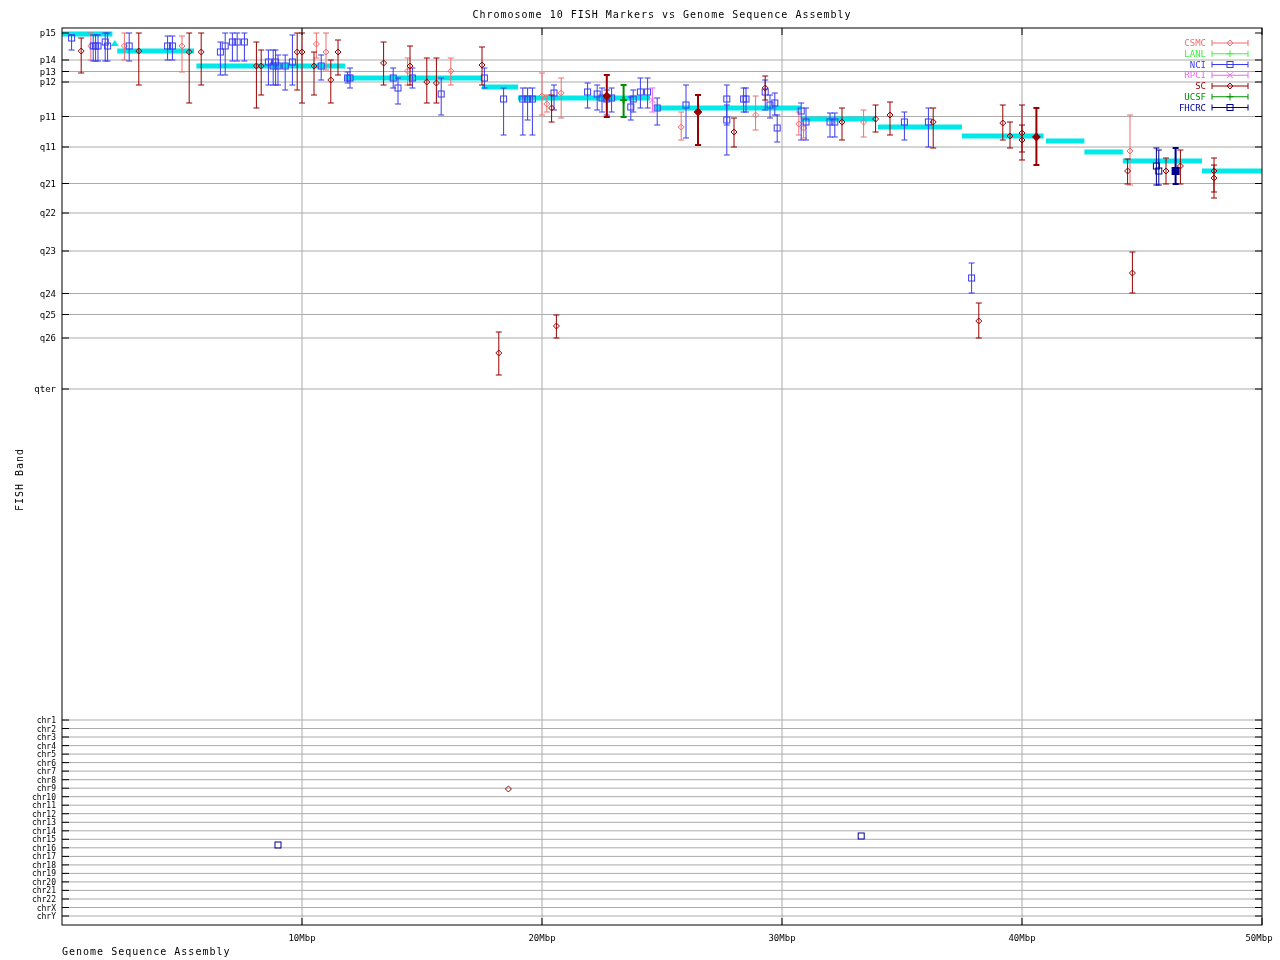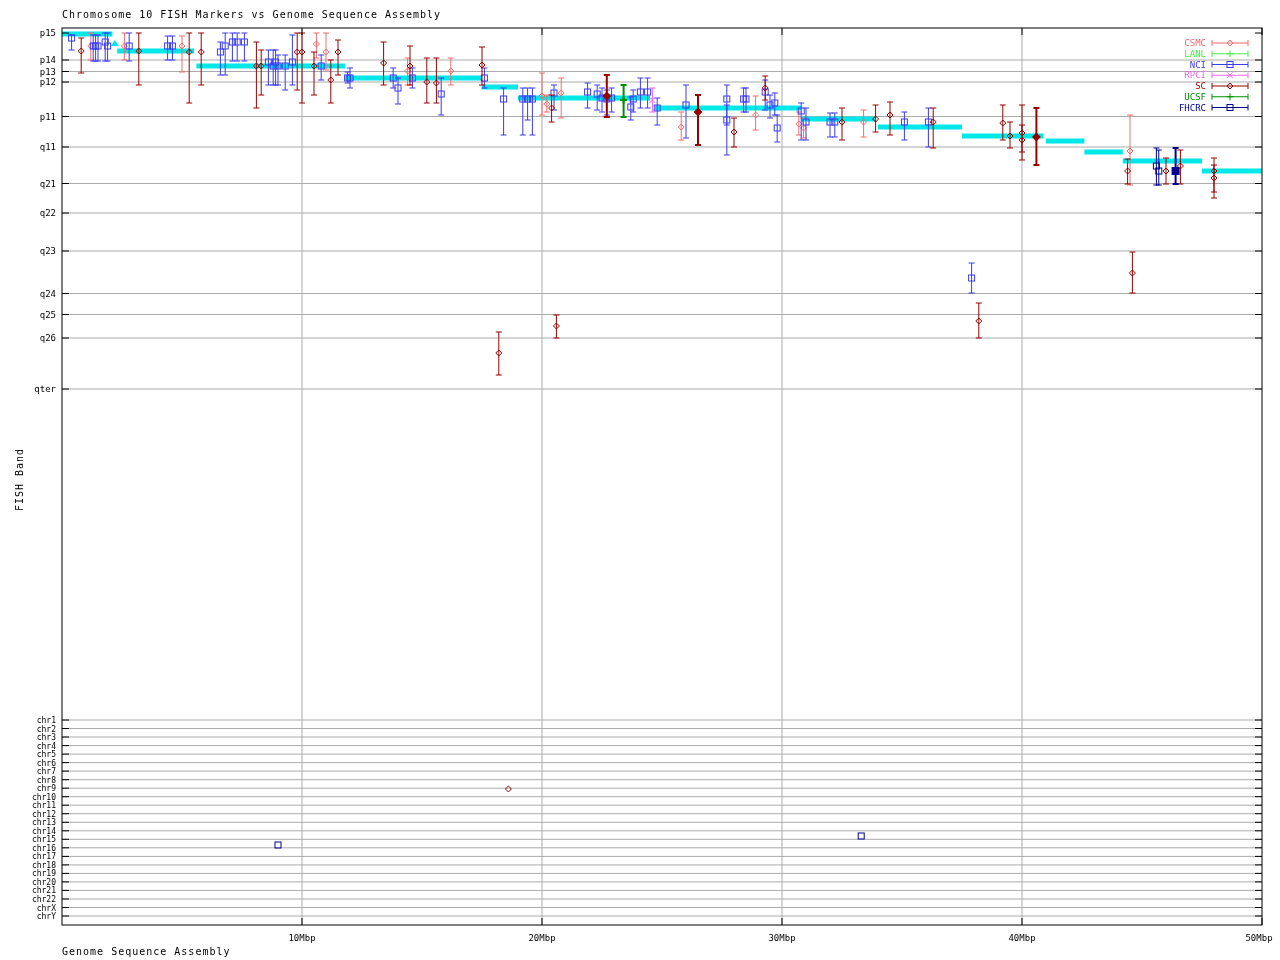--- a/index.html
+++ b/index.html
@@ -1,19 +1,19 @@
 <!DOCTYPE html>
 <html><head>
 <meta charset="utf-8">
 <style>
   html,body{margin:0;padding:0;background:#ffffff;}
   #page{position:relative;width:1280px;height:960px;background:#ffffff;
         font-family:"DejaVu Sans Mono",monospace;overflow:hidden;}
   #plot{position:absolute;left:0;top:0;}
-  .title{position:absolute;left:62px;top:9px;width:1200px;
+  .title{position:absolute;left:62px;top:9px;width:1200px;text-align:center;
          font-size:10px;color:#000;letter-spacing:1px;}
   .xlabel{position:absolute;left:62px;top:946px;width:1200px;text-align:left;
           font-size:10px;color:#000;letter-spacing:1px;}
   .ylabel{position:absolute;left:-31px;top:474px;width:100px;text-align:center;
           font-size:10px;color:#000;letter-spacing:1px;
           transform:rotate(-90deg);transform-origin:center center;}
 </style>
 </head>
 <body>
 

